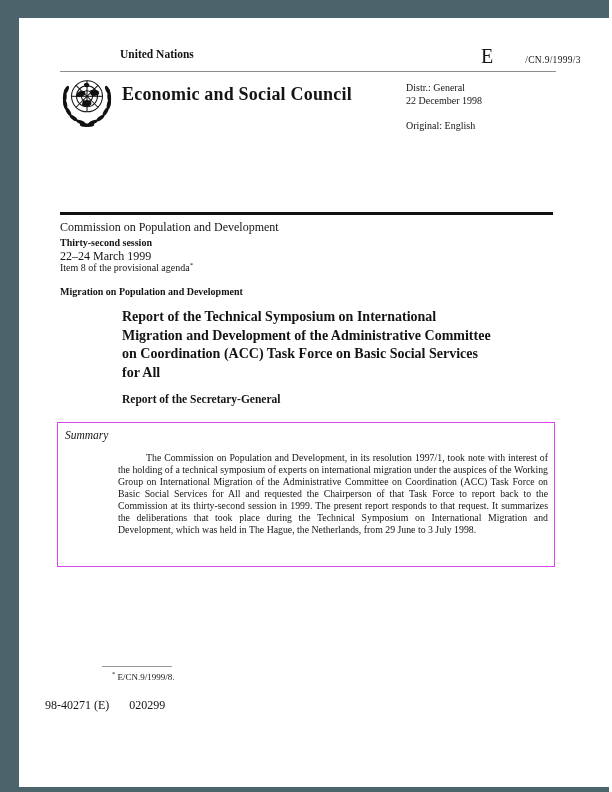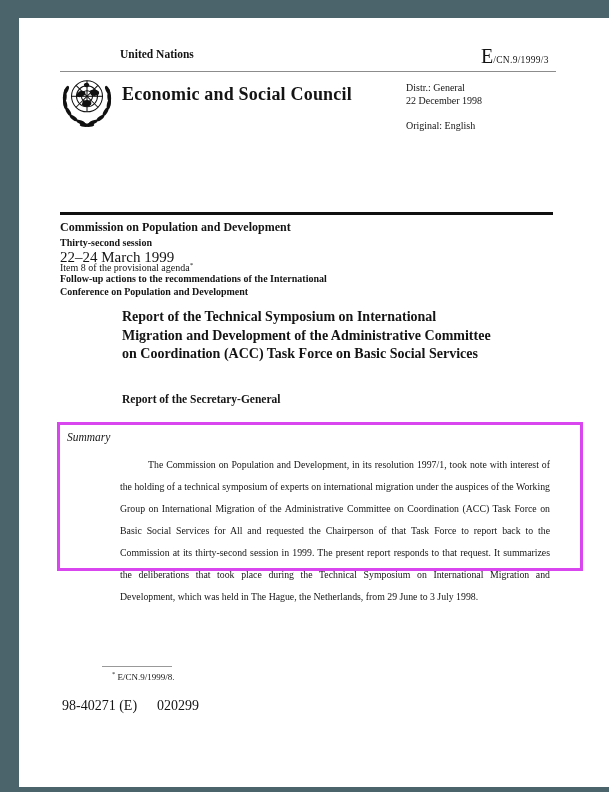--- a/index.html
+++ b/index.html
@@ -14,48 +14,48 @@
   .paper{
     position:absolute;
     left:19px;top:18px;
     width:593px;height:769px;
     background:#ffffff;
   }
   .abs{position:absolute;}
   .un-label{left:120px;top:48px;font-size:11.5px;font-weight:bold;}
   .doc-symbol{left:481px;top:45px;display:flex;align-items:baseline;white-space:nowrap;}
   .doc-symbol .big-e{font-size:20px;font-weight:normal;}
-  .doc-symbol .rest{font-size:9.5px;letter-spacing:0.3px;}
+  .doc-symbol .rest{font-size:9.5px;letter-spacing:0.3px;margin-left:32px;}
   .rule-thin{left:60px;top:71px;width:496px;height:1px;background:#8c8c8c;}
   .emblem{left:56px;top:76px;width:62px;height:53px;}
   .council{left:122px;top:84px;font-size:18px;font-weight:bold;letter-spacing:0.2px;}
   .meta{left:406px;font-size:10px;line-height:13px;}
   .meta1{top:81px;} .meta2{top:94px;} .meta3{top:119px;text-align:center;}
   .rule-thick{left:60px;top:212px;width:493px;height:2.5px;background:#101010;}
   .sess{left:60px;white-space:nowrap;}
-  .sess-1{top:220px;font-size:12px;font-weight:bold;}
+  .sess-1{top:220px;font-size:12px;font-weight:normal;}
   .sess-2{top:237px;font-size:10px;font-weight:bold;}
-  .sess-3{top:249px;font-size:15px;}
+  .sess-3{top:249px;font-size:12px;}
   .sess-4{top:261px;font-size:10px;}
   .sess-4 sup{font-size:7px;}
   .sess-5{top:273px;font-size:10px;font-weight:bold;}
   .sess-6{top:286px;font-size:10px;font-weight:bold;}
   .title-block{left:122px;top:308px;width:400px;font-size:14px;font-weight:bold;line-height:18.6px;}
   .subtitle{left:122px;top:393px;font-size:11.5px;font-weight:bold;}
-  .summary-box{left:57px;top:422px;width:496px;height:143px;border:3px solid #d946ef;background:#ffffff;padding-left:24px;}
+  .summary-box{left:57px;top:422px;width:496px;height:143px;border:1px solid #d946ef;background:#ffffff;}
   .summary-label{position:absolute;left:7px;top:6px;font-size:11.5px;font-style:italic;}
   .summary-body{
     position:absolute;left:60px;top:29px;width:430px;
-    font-size:9.8px;line-height:22px;
+    font-size:9.8px;line-height:12px;
     text-align:justify;text-indent:28px;
   }
   .footnote-rule{left:102px;top:666px;width:70px;height:1px;background:#999999;}
   .footnote{left:112px;top:670px;font-size:9px;}
   .footnote sup{font-size:6.5px;}
-  .docfooter{left:62px;top:698px;font-size:14px;display:flex;}
+  .docfooter{left:45px;top:698px;font-size:12px;display:flex;}
   .docfooter .code{margin-left:20px;}
 </style>
 </head>
 <body>
 
 <div class="screen">
   <div class="paper"></div>
 
   <div class="abs un-label">United Nations</div>
   <div class="abs doc-symbol">
@@ -107,27 +107,27 @@
   <div class="abs meta meta1">Distr.: General</div>
   <div class="abs meta meta2">22 December 1998</div>
   <div class="abs meta meta3">Original: English</div>
 
   <div class="abs rule-thick"></div>
 
   <div class="abs sess sess-1">Commission on Population and Development</div>
   <div class="abs sess sess-2">Thirty-second session</div>
   <div class="abs sess sess-3">22–24 March 1999</div>
   <div class="abs sess sess-4"><span>Item 8 of the provisional agenda</span><sup>*</sup></div>
-  <div class="abs sess sess-5">Follow-up actions to the recommendations of the International</div>
-  <div class="abs sess sess-6">Conference on Population and Development</div>
+  <div class="abs sess sess-6">Migration on Population and Development</div>
 
   <div class="abs title-block">
     <div>Report of the Technical Symposium on International</div>
     <div>Migration and Development of the Administrative Committee</div>
     <div>on Coordination (ACC) Task Force on Basic Social Services</div>
+    <div>for All</div>
   </div>
   <div class="abs subtitle">Report of the Secretary-General</div>
 
   <div class="abs summary-box">
     <div class="summary-label">Summary</div>
     <div class="summary-body">The Commission on Population and Development, in its resolution 1997/1, took note with interest of the holding of a technical symposium of experts on international migration under the auspices of the Working Group on International Migration of the Administrative Committee on Coordination (ACC) Task Force on Basic Social Services for All and requested the Chairperson of that Task Force to report back to the Commission at its thirty-second session in 1999. The present report responds to that request. It summarizes the deliberations that took place during the Technical Symposium on International Migration and Development, which was held in The Hague, the Netherlands, from 29 June to 3 July 1998.</div>
   </div>
 
   <div class="abs footnote-rule"></div>
   <div class="abs footnote"><sup>*</sup> <span>E/CN.9/1999/8.</span></div>

